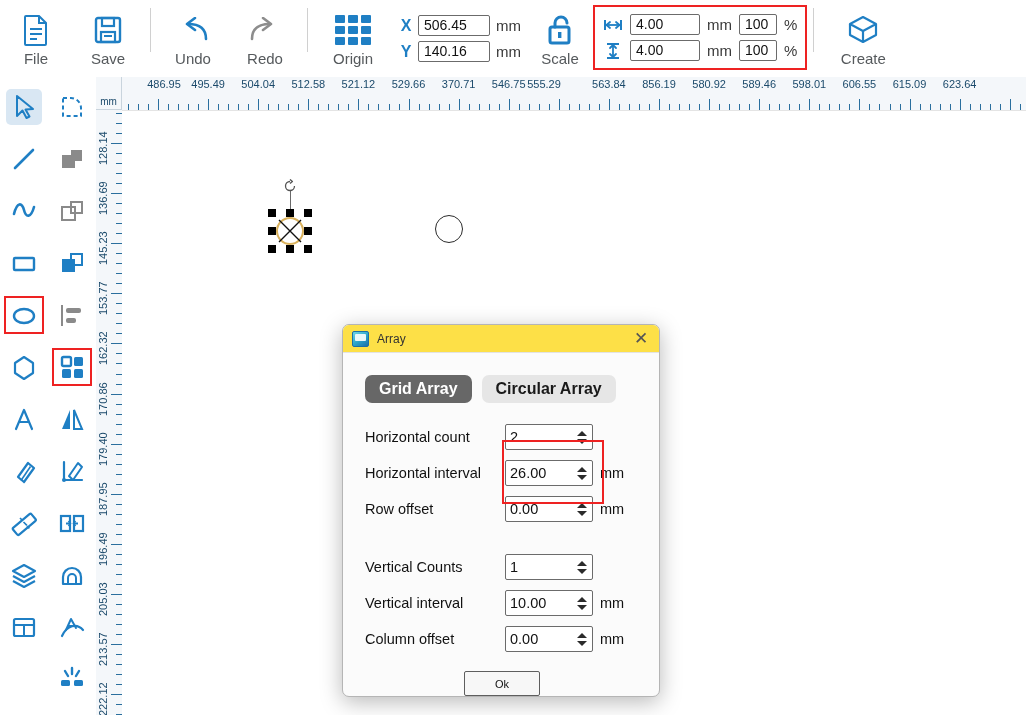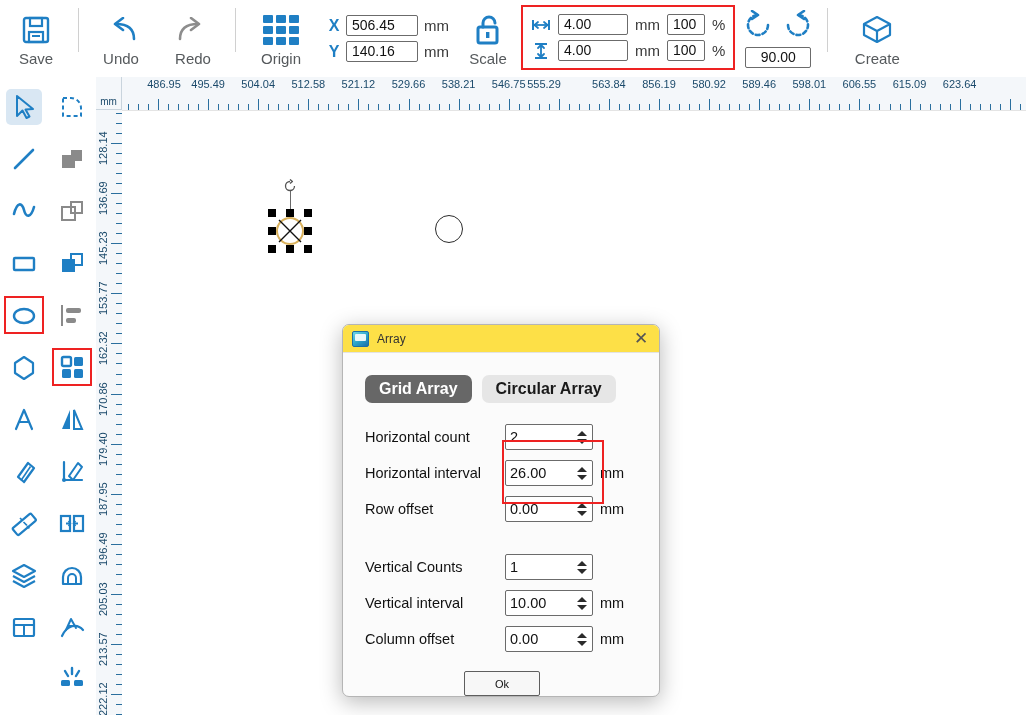--- a/index.html
+++ b/index.html
@@ -201,20 +201,30 @@
   }
 </style>
 </head>
 <body>
 
 <div id="app">
 
   <div class="toolbar">
 
     <div class="tb-group">
+      <div class="tb-btn">
+        <span class="ico">
+          <svg width="28" height="32" viewBox="0 0 28 32">
+            <path d="M4 2 h13 l7 7 v21 a1 1 0 0 1 -1 1 h-19 a1 1 0 0 1 -1 -1 v-27 a1 1 0 0 1 1 -1 z" fill="none" stroke="#1f7fc4" stroke-width="2"></path>
+            <path d="M17 2 v7 h7" fill="none" stroke="#1f7fc4" stroke-width="2"></path>
+            <path d="M8 15 h12 M8 20 h12 M8 25 h7" stroke="#1f7fc4" stroke-width="2" fill="none"></path>
+          </svg>
+        </span>
+        <span class="lbl">File</span>
+      </div>
 
       <div class="tb-btn">
         <span class="ico">
           <svg width="30" height="30" viewBox="0 0 30 30">
             <rect x="3" y="3" width="24" height="24" rx="2" fill="none" stroke="#1f7fc4" stroke-width="2.4"></rect>
             <rect x="9" y="3" width="12" height="8" fill="none" stroke="#1f7fc4" stroke-width="2.2"></rect>
             <rect x="8" y="17" width="14" height="10" fill="none" stroke="#1f7fc4" stroke-width="2.2"></rect>
             <path d="M11 21 h8" stroke="#1f7fc4" stroke-width="2"></path>
           </svg>
         </span>
@@ -311,39 +321,20 @@
             <path d="M7 6 L10 3 L13 6 M7 12 L10 15 L13 12" fill="none" stroke="#1f7fc4" stroke-width="1.8" stroke-linejoin="round" stroke-linecap="round"></path>
           </svg>
         </span>
         <input class="fld w70" type="text" value="4.00" style="">
         <span class="unit">mm</span>
         <input class="fld w38" type="text" value="100" style="">
         <span class="unit">%</span>
       </div>
     </div>
 
-    <div class="rot-group">
-      <div class="rot-icons">
-        <span>
-          <svg width="30" height="30" viewBox="0 0 30 30">
-            <path d="M25 15 A10 10 0 1 1 15 5" fill="none" stroke="#1f7fc4" stroke-width="2.6" stroke-dasharray="4 3" stroke-linecap="round"></path>
-            <path d="M9 1 L15 5 L9 9" fill="none" stroke="#1f7fc4" stroke-width="2.6" stroke-linejoin="round" stroke-linecap="round"></path>
-          </svg>
-        </span>
-        <span>
-          <svg width="30" height="30" viewBox="0 0 30 30">
-            <path d="M5 15 A10 10 0 1 0 15 5" fill="none" stroke="#1f7fc4" stroke-width="2.6" stroke-dasharray="4 3" stroke-linecap="round"></path>
-            <path d="M21 1 L15 5 L21 9" fill="none" stroke="#1f7fc4" stroke-width="2.6" stroke-linejoin="round" stroke-linecap="round"></path>
-          </svg>
-        </span>
-      </div>
-      <div class="rot-val">
-        <input class="fld w66" type="text" style="text-align: center;" value="90.00">
-      </div>
-    </div>
 
     <div class="tb-sep"></div>
 
     <div class="tb-btn create-btn">
       <span class="ico">
         <svg width="32" height="32" viewBox="0 0 32 32">
           <path d="M16 3 L29 10 L16 17 L3 10 Z" fill="none" stroke="#1f7fc4" stroke-width="2.2" stroke-linejoin="round"></path>
           <path d="M3 10 v11 l13 7 13 -7 v-11" fill="none" stroke="#1f7fc4" stroke-width="2.2" stroke-linejoin="round"></path>
           <path d="M16 17 v11" fill="none" stroke="#1f7fc4" stroke-width="2.2"></path>
         </svg>
@@ -633,21 +624,21 @@
       <div class="tick min" style="left: 867.7px;"></div>
       <div class="tick min" style="left: 877.7px;"></div>
       <div class="tick maj" style="left: 887.7px;"></div>
       <div class="tick min" style="left: 897.7px;"></div>
       <div class="rlbl" style="left: 42px;">486.95</div>
       <div class="rlbl" style="left: 86.1px;">495.49</div>
       <div class="rlbl" style="left: 136.2px;">504.04</div>
       <div class="rlbl" style="left: 186.3px;">512.58</div>
       <div class="rlbl" style="left: 236.4px;">521.12</div>
       <div class="rlbl" style="left: 286.5px;">529.66</div>
-      <div class="rlbl" style="left: 336.6px;">538.21</div>
+      <div class="rlbl" style="left: 336.6px;">370.71</div>
       <div class="rlbl" style="left: 386.7px;">546.75</div>
       <div class="rlbl" style="left: 413px; padding-left: 18px;">555.29</div>
       <div class="rlbl" style="left: 486.9px;">563.84</div>
       <div class="rlbl" style="left: 537px;">856.19</div>
       <div class="rlbl" style="left: 587.1px;">580.92</div>
       <div class="rlbl" style="left: 637.2px;">589.46</div>
       <div class="rlbl" style="left: 687.3px;">598.01</div>
       <div class="rlbl" style="left: 737.4px;">606.55</div>
       <div class="rlbl" style="left: 787.5px;">615.09</div>
       <div class="rlbl" style="left: 837.6px;">623.64</div>

